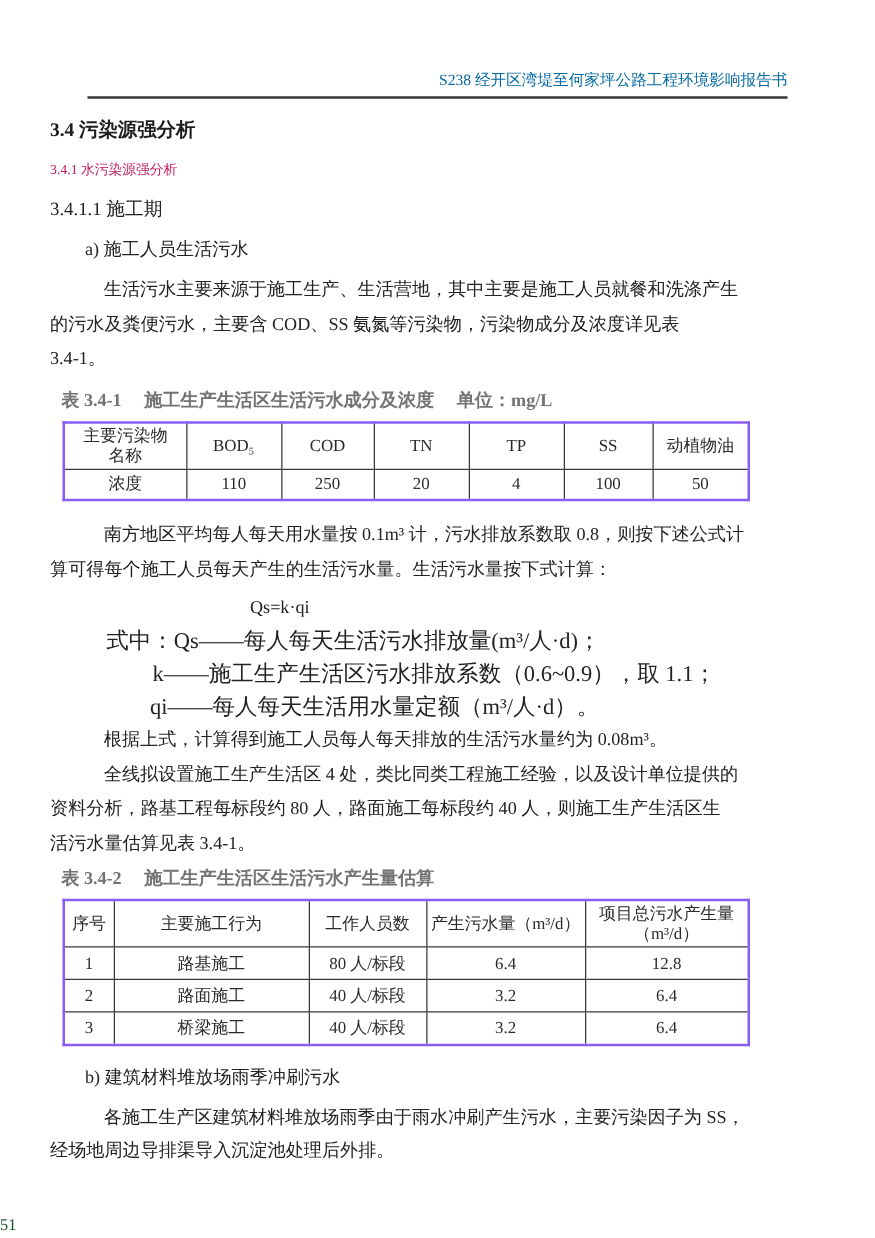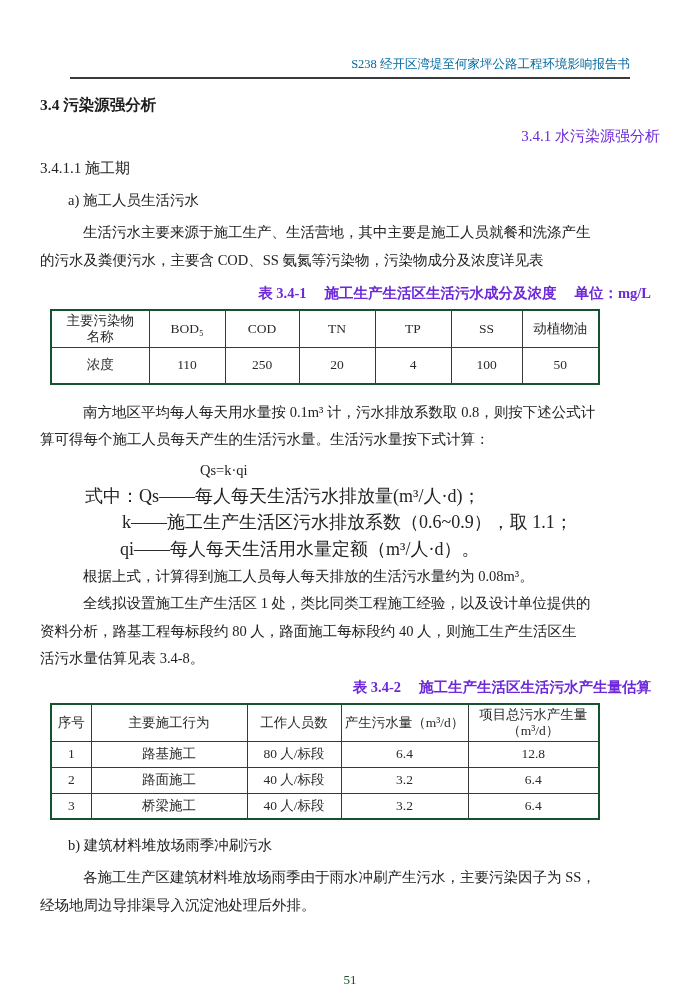--- a/index.html
+++ b/index.html
@@ -20,74 +20,74 @@
     border-bottom: 2px solid #3a3a3a;
     text-align: right;
     font-size: 12.5px;
     color: #0369a1;
     line-height: 17px;
   }
 
   .content { margin: 0 40px; }
 
   .h1 { margin-top: 15px; font-size: 15.5px; font-weight: bold; color: #1d1d1d; line-height: 21px; }
-  .h2 { margin-top: 11px; font-size: 15px;  font-weight: normal; color: #6d28d9; line-height: 21px; text-align: right; }
+  .h2 { margin-top: 11px; font-size: 11px;  font-weight: normal; color: #be185d; line-height: 21px; }
   .h3 { margin-top: 11px; font-size: 15px;  font-weight: normal; color: #222; line-height: 21px; }
   .item-head { margin-top: 10px; padding-left: 28px; font-size: 14.5px; line-height: 22px; }
 
   .para { margin-top: 8px; font-size: 14.5px; line-height: 27.5px; }
   .para .ln { white-space: nowrap; overflow: hidden; }
   .para .ind { padding-left: 43px; }
 
   .formula { margin-top: 3px; padding-left: 160px; font-size: 14.5px; line-height: 26px; }
   .fnotes { font-size: 18px; line-height: 26.7px; }
   .fnotes .n0 { padding-left: 45px; }
   .fnotes .n1 { padding-left: 82px; }
   .fnotes .n2 { padding-left: 80px; }
 
   .tcaption {
     margin-top: 9px;
-    text-align: right;
+    text-align: left;
     font-size: 14.5px;
     font-weight: bold;
-    color: #6d28d9;
+    color: #737373;
     line-height: 20px;
   }
   .tcaption span { display: inline-block; margin: 0 9px; }
 
   table.doc {
     margin: 6px 0 0 10px;
     width: 548px;
     border-collapse: collapse;
     table-layout: fixed;
     font-size: 13.5px;
     color: #2a2a2a;
-    border: 2px solid #14532d;
+    border: 2px solid #8b5cf6;
   }
   table.doc th, table.doc td {
     border: 1px solid #3a3a3a;
     text-align: center;
     vertical-align: middle;
     font-weight: normal;
     padding: 2px 2px;
     white-space: pre-line;
     line-height: 16px;
   }
   table.t1 th { height: 33px; }
-  table.t1 td { height: 36px; }
+  table.t1 td { height: 25px; }
   table.t2 th { height: 36px; }
   table.t2 td { height: 26px; }
 
   .sp-gap { margin-top: 14px; }
 
   .pagenum {
     position: absolute;
     left: 0; right: 0;
     top: 916px;
-    text-align: center;
+    text-align: left;
     font-size: 13px;
     color: #14532d;
   }
 </style>
 </head>
 <body>
 
 <div class="page">
 
   <div class="hdr">
@@ -98,20 +98,21 @@
 
     <div class="h1">3.4 污染源强分析</div>
     <div class="h2">3.4.1 水污染源强分析</div>
     <div class="h3">3.4.1.1 施工期</div>
 
     <div class="item-head">a) 施工人员生活污水</div>
 
     <div class="para">
       <div class="ln ind">生活污水主要来源于施工生产、生活营地，其中主要是施工人员就餐和洗涤产生</div>
       <div class="ln">的污水及粪便污水，主要含 COD、SS 氨氮等污染物，污染物成分及浓度详见表</div>
+      <div class="ln">3.4-1。</div>
     </div>
 
     <div class="tcaption">
       <span>表 3.4-1</span><span>施工生产生活区生活污水成分及浓度</span><span>单位：mg/L</span>
     </div>
 
     <table class="doc t1">
       <colgroup>
         <col style="width:98px">
           <col style="width:76px">
@@ -155,23 +156,23 @@
       <div class="ln n0">式中：Qs——每人每天生活污水排放量(m³/人·d)；</div>
       <div class="ln n1">k——施工生产生活区污水排放系数（0.6~0.9），取 1.1；</div>
       <div class="ln n2">qi——每人每天生活用水量定额（m³/人·d）。</div>
     </div>
 
     <div class="para" style="margin-top:0">
       <div class="ln ind">根据上式，计算得到施工人员每人每天排放的生活污水量约为 0.08m³。</div>
     </div>
 
     <div class="para" style="margin-top:0">
-      <div class="ln ind">全线拟设置施工生产生活区 1 处，类比同类工程施工经验，以及设计单位提供的</div>
+      <div class="ln ind">全线拟设置施工生产生活区 4 处，类比同类工程施工经验，以及设计单位提供的</div>
       <div class="ln">资料分析，路基工程每标段约 80 人，路面施工每标段约 40 人，则施工生产生活区生</div>
-      <div class="ln">活污水量估算见表 3.4-8。</div>
+      <div class="ln">活污水量估算见表 3.4-1。</div>
     </div>
 
     <div class="tcaption" style="margin-top:4px">
       <span>表 3.4-2</span><span>施工生产生活区生活污水产生量估算</span>
     </div>
 
     <table class="doc t2">
       <colgroup>
         <col style="width:40px">
           <col style="width:156px">

